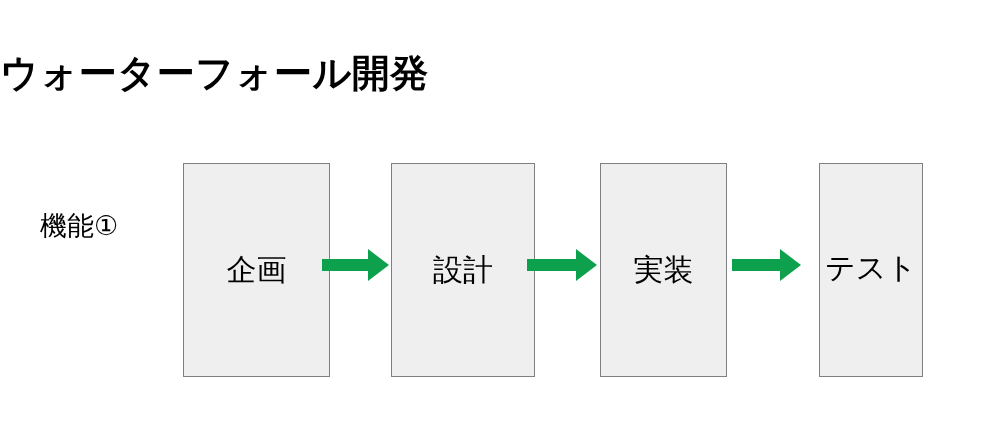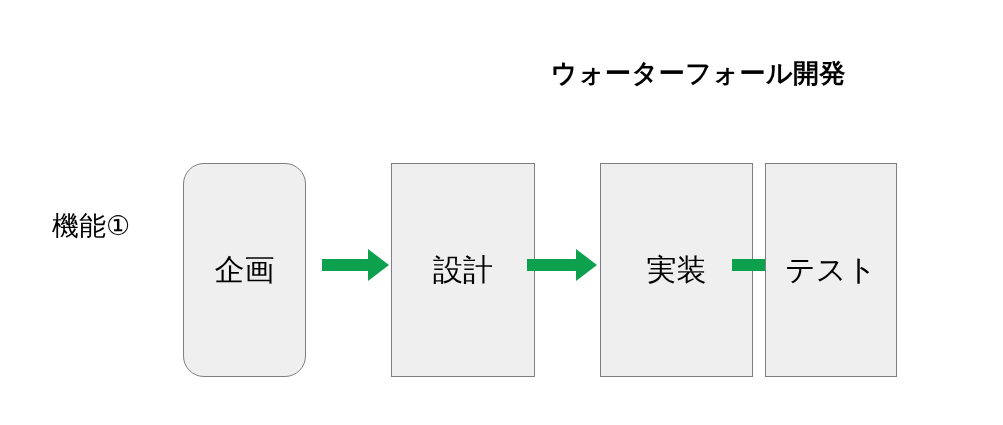--- a/index.html
+++ b/index.html
@@ -19,30 +19,30 @@
     position: absolute;
     left: 0; top: 0;
     width: 1003px;
     height: 425px;
   }
   .diagram-title {
     position: absolute;
     left: 0;
     top: 52px;
     width: 846px;
-    text-align: right;
-    font-size: 26px;
+    text-align: left;
+    font-size: 38px;
     font-weight: bold;
     letter-spacing: 0.5px;
     line-height: 42px;
     white-space: nowrap;
   }
   .feature-label {
     position: absolute;
-    left: 52px;
+    left: 40px;
     font-size: 27px;
     line-height: 34px;
     white-space: nowrap;
     text-align: left;
   }
   .feature-label.row-1 { top: 209px; }
   .feature-label.row-2 { top: 303px; }
 
   .stage-box {
     position: absolute;
@@ -57,24 +57,24 @@
     left: 0;
     width: 100%;
     top: 50%;
     transform: translateY(-50%);
     text-align: center;
     font-size: 30px;
     line-height: 38px;
     white-space: nowrap;
     color: #000000;
   }
-  .box-1 { left: 183px; width: 123px; border-radius: 21px; }
+  .box-1 { left: 183px; width: 147px; }
   .box-2 { left: 391px; width: 144px; }
-  .box-3 { left: 600px; width: 153px; }
-  .box-4 { left: 765px; width: 132px; }
+  .box-3 { left: 600px; width: 127px; }
+  .box-4 { left: 819px; width: 104px; font-family: Liberation Mono, monospace; }
 
   .flow-arrow {
     position: absolute;
     top: 245px;
     height: 40px;
   }
   .arrow-1 { left: 320px; width: 71px; }
   .arrow-2 { left: 522px; width: 78px; }
   .arrow-3 { left: 727px; width: 76px; }
   .flow-arrow svg { display: block; width: 100%; height: 100%; }

